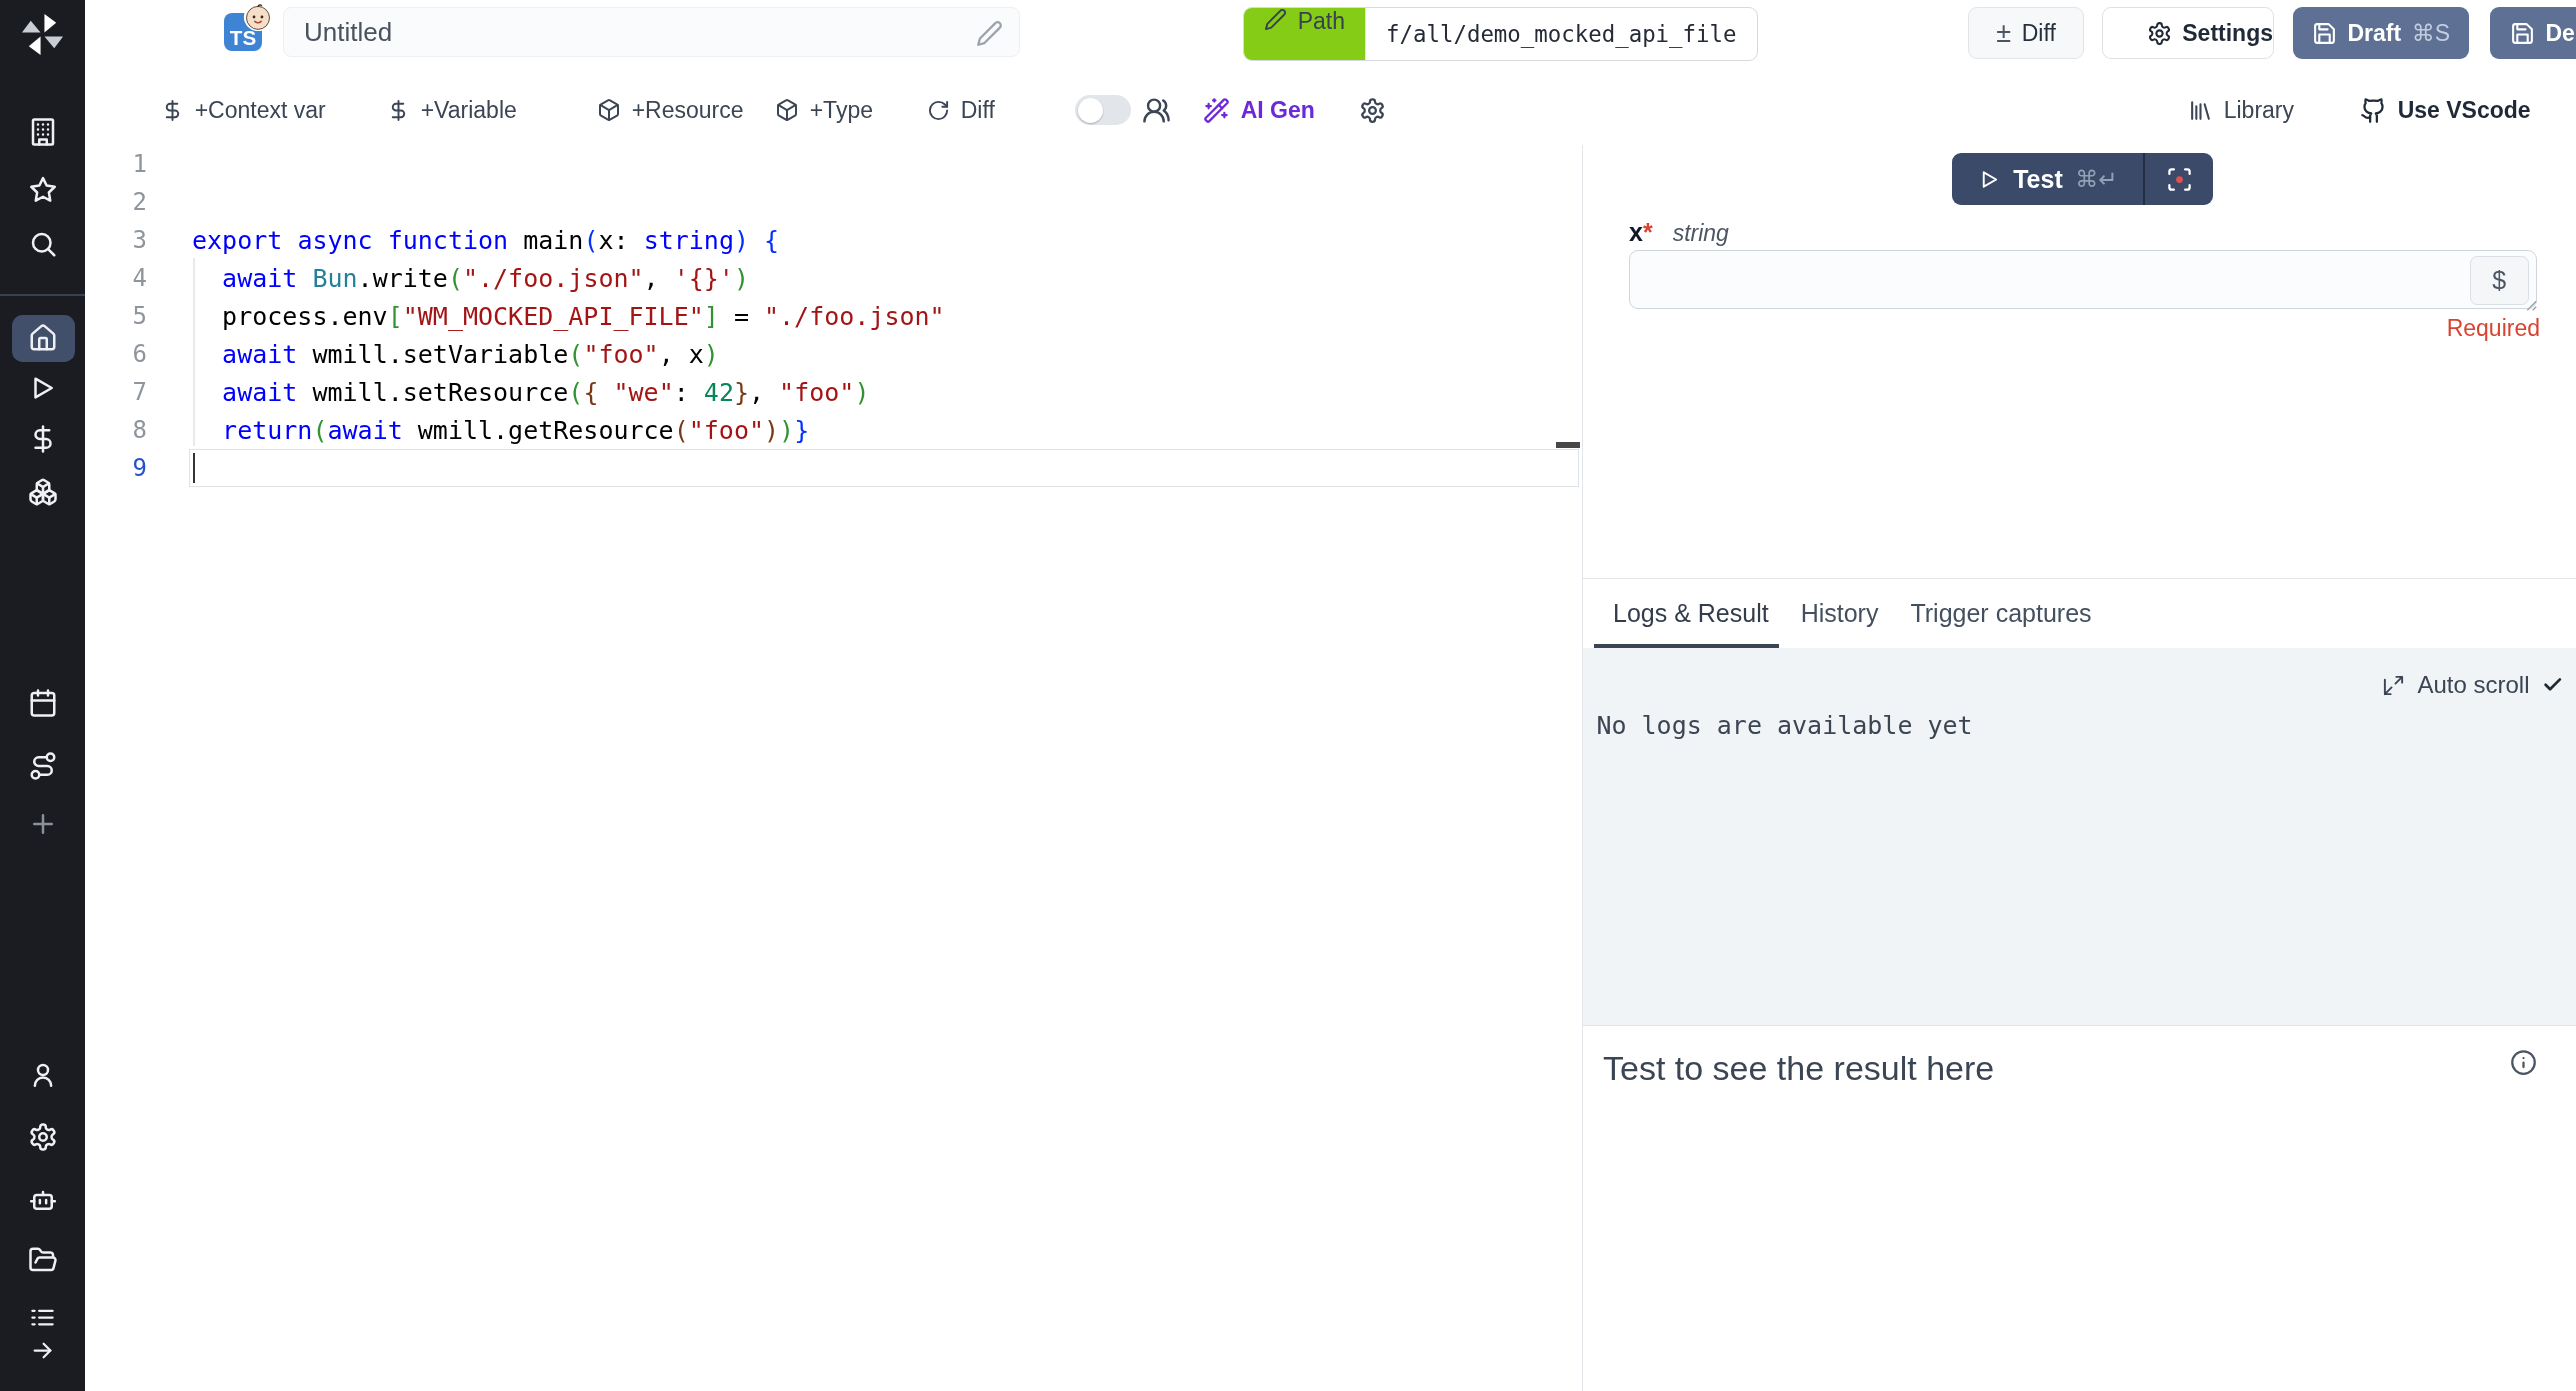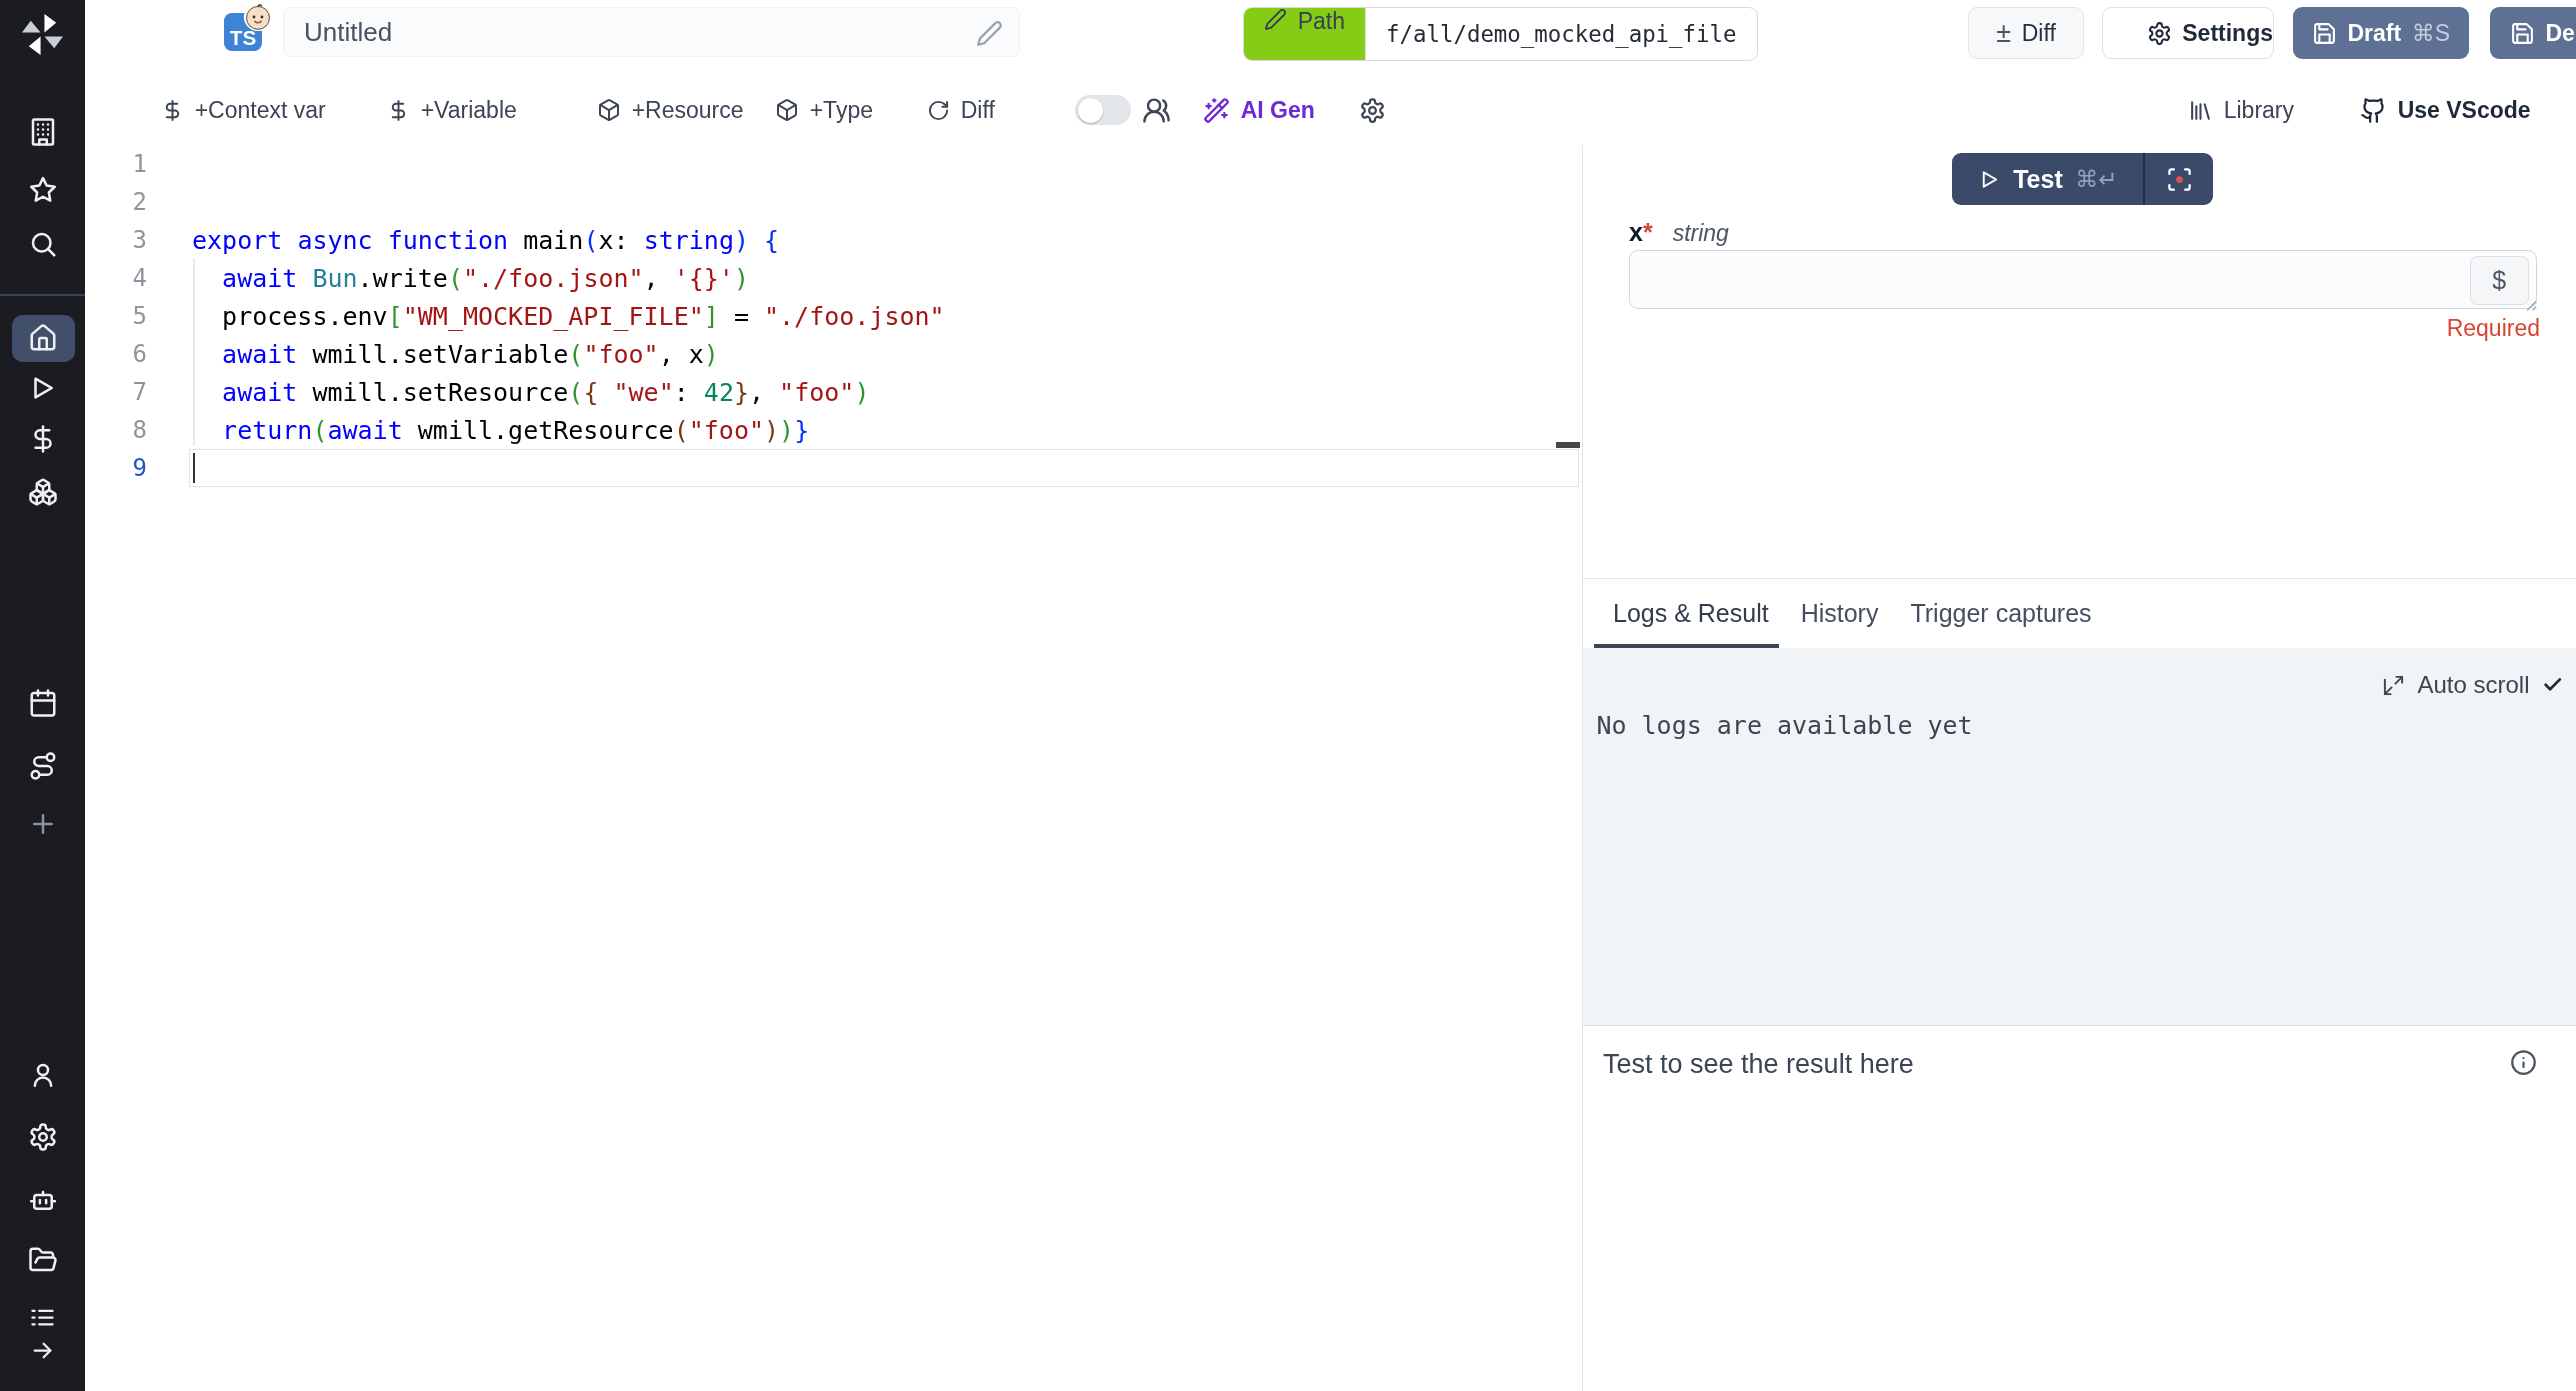--- a/index.html
+++ b/index.html
@@ -80,21 +80,21 @@
   .tabs{position:absolute;left:0;top:434px;width:993px;height:70px;display:flex;align-items:center;background:#fff;border-bottom:0.9px solid #e5e7eb;box-sizing:border-box;}
   .tab{font-size:25px;color:#44505f;padding:0 16px;height:100%;display:flex;align-items:center;position:relative;}
   .tab:first-child{padding-left:30px;}
   .tab.active{color:#323c4b;}
   .tab.active::after{content:"";position:absolute;left:10.7px;right:5.4px;bottom:0;height:3.6px;background:#3b4554;}
   .tab.active:first-child::after{left:10.7px;}
   .logs{position:absolute;left:0;top:503px;width:993px;height:377px;background:#f1f4f6;}
   .autoscroll{position:absolute;right:12.5px;top:23px;display:flex;align-items:center;gap:12.5px;font-size:24px;color:#3b4554;}
   .no-logs{position:absolute;left:13.4px;top:63px;font-family:"DejaVu Sans Mono",monospace;font-size:25px;color:#3b4554;}
   .result{position:absolute;left:0;top:880px;width:993px;height:366px;background:#fff;border-top:0.9px solid #dfe3e7;box-sizing:border-box;}
-  .result-text{position:absolute;left:20px;top:23px;font-size:27px;color:#3b4554;}
+  .result-text{position:absolute;left:20px;top:23px;font-size:34px;color:#3b4554;}
   .info-icon{position:absolute;right:39px;top:23px;color:#4b5563;}
 </style>
 </head>
 <body>
 
 <div class="stage">
 
   <aside class="sidebar">
     <div class="side-item" style="top:10.7px">
       <svg width="47" height="47" viewBox="0 0 48 48">

